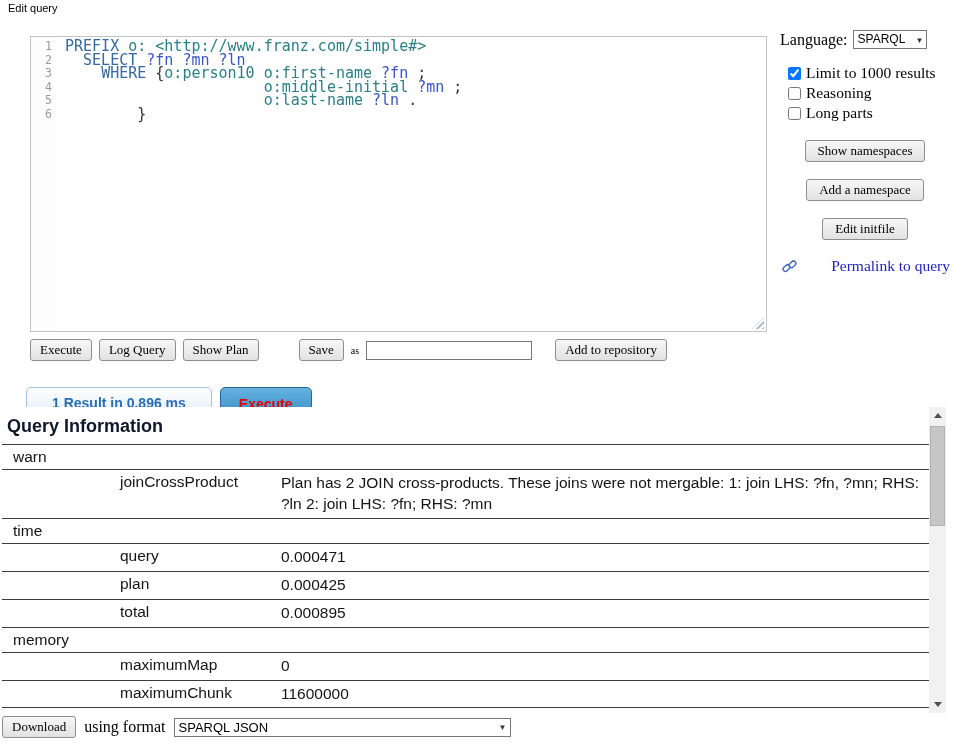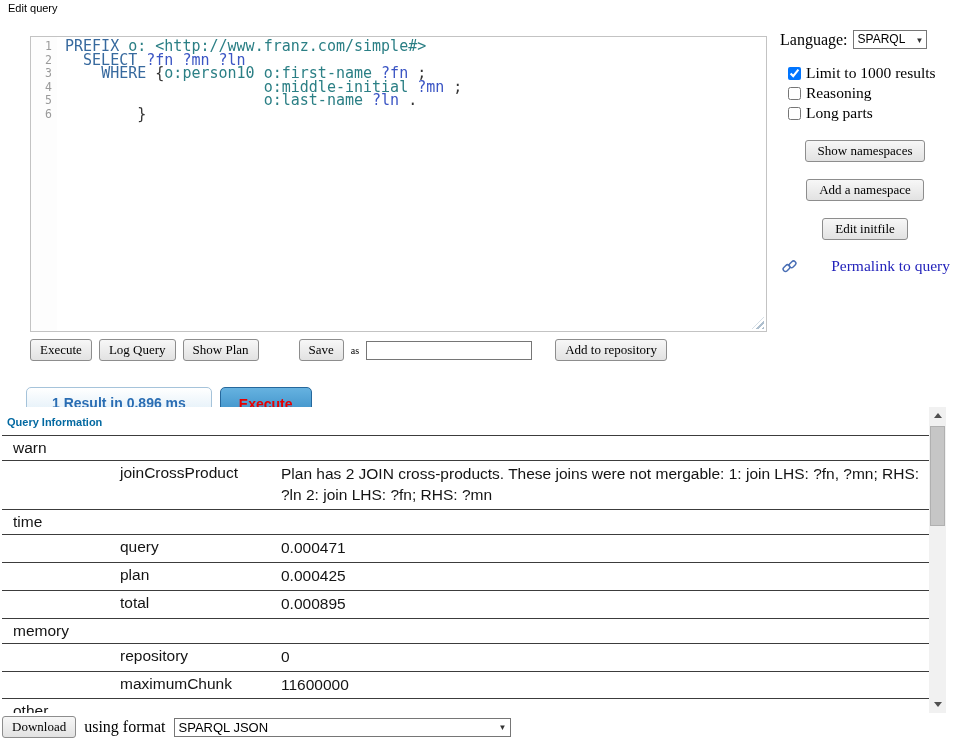--- a/index.html
+++ b/index.html
@@ -68,21 +68,21 @@
   .tabs-bar { position:absolute; left:26px; top:371px; display:flex; gap:8px; align-items:flex-start;margin-top:16px; }
   .tab { font-size:14px; font-weight:bold; padding:7px 25px; cursor:pointer;
          color:#2a6db3; background:linear-gradient(#ffffff,#dcecf7);
          border:1px solid #a5c3da; border-radius:5px 5px 0 0; }
   .tab.active { color:#e60000; padding:8px 18px 11px;
          background:linear-gradient(#66b2e0,#2e85c0); border-color:#26689c; }
 
   
   .results-panel { position:absolute; left:2px; top:407px; width:944px; height:306px; background:#fff; }
   .results-content { position:absolute; left:0; top:0; right:17px; bottom:0; overflow:hidden; }
-  .qi-heading { font-size:11px; font-weight:bold; color:#0369a1; padding:9px 0 7px 5px; }
+  .qi-heading { font-size:18px; font-weight:bold; color:#0f172a; padding:9px 0 7px 5px; }
   .rows { border-bottom:3px solid #14b8a6; }
   .row { border-top:1px solid #3c3c3c; font-size:15.5px; color:#141414; }
   .row.section { padding:3px 0 3px 11px; }
   .row.kv { display:grid; grid-template-columns:107px 161px 1fr; padding:3px 0 3px 11px; }
   .cell-val { padding-right:6px; line-height:1.35; }
 
   
   .scrollbar { position:absolute; top:0; right:0; width:17px; height:100%; background:#f1f1f1; }
   .sb-btn { position:absolute; left:0; width:17px; height:17px; background:#f1f1f1;
             display:flex; align-items:center; justify-content:center; cursor:pointer; }
@@ -199,21 +199,21 @@
           <span class="cell-val">0.000425</span>
         </div>
         <div class="row kv">
           <span class="cell-pad"></span>
           <span class="cell-key">total</span>
           <span class="cell-val">0.000895</span>
         </div>
         <div class="row section">memory</div>
         <div class="row kv">
           <span class="cell-pad"></span>
-          <span class="cell-key">repository</span>
+          <span class="cell-key">maximumMap</span>
           <span class="cell-val">0</span>
         </div>
         <div class="row kv">
           <span class="cell-pad"></span>
           <span class="cell-key">maximumChunk</span>
           <span class="cell-val">11600000</span>
         </div>
         <div class="row section">other</div>
       </div>
   </div>

